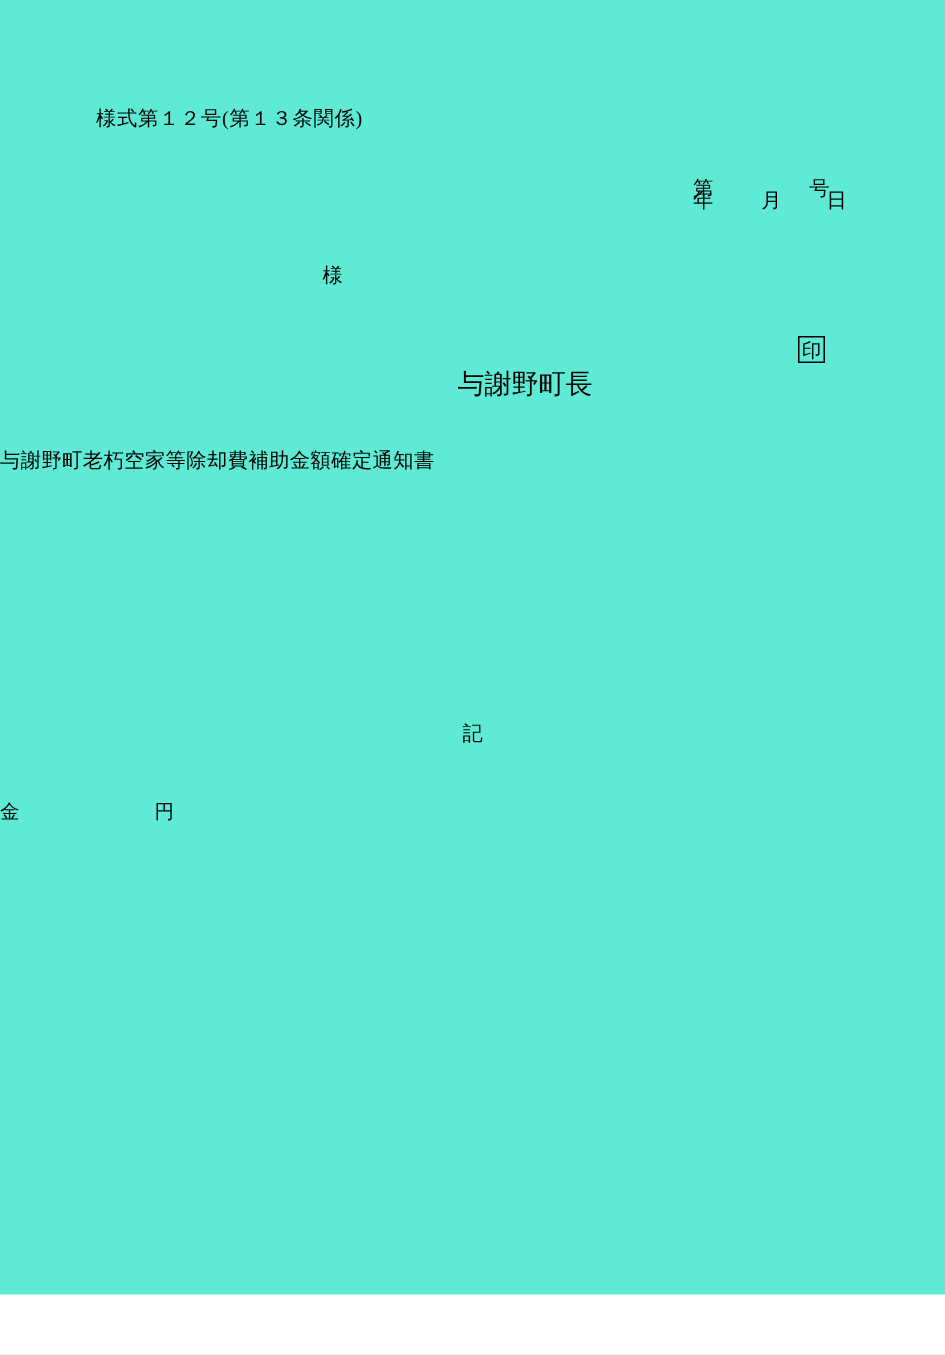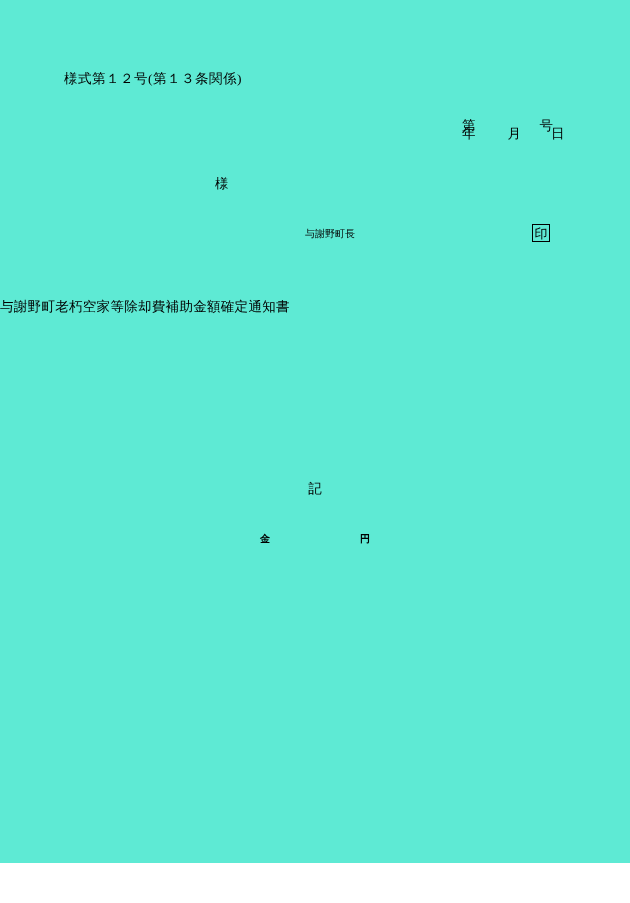--- a/index.html
+++ b/index.html
@@ -60,22 +60,22 @@
   .addressee {
     position: absolute;
     left: 215px;
     top: 175px;
     font-size: 13.5px;
     white-space: nowrap;
   }
   .issuer {
     position: absolute;
     left: 305px;
-    top: 227px;
-    font-size: 10px;
+    top: 244px;
+    font-size: 18px;
     white-space: nowrap;
   }
   .seal-box {
     position: absolute;
     left: 532px;
     top: 224px;
     width: 18px;
     height: 18px;
     border: 1px solid #000000;
     font-size: 13px;
@@ -116,23 +116,22 @@
     top: 480px;
     width: 630px;
     text-align: center;
     font-size: 13.5px;
   }
   .amount-line {
     position: absolute;
     left: 0;
     top: 532px;
     width: 630px;
-    text-align: center;
-    font-size: 10px;
-    font-weight: bold;
+    text-align: left;
+    font-size: 13px;
   }
   .amount-line .amount-gap {
     display: inline-block;
     width: 90px;
   }
 </style>
 </head>
 <body>
 
 <div class="page">

